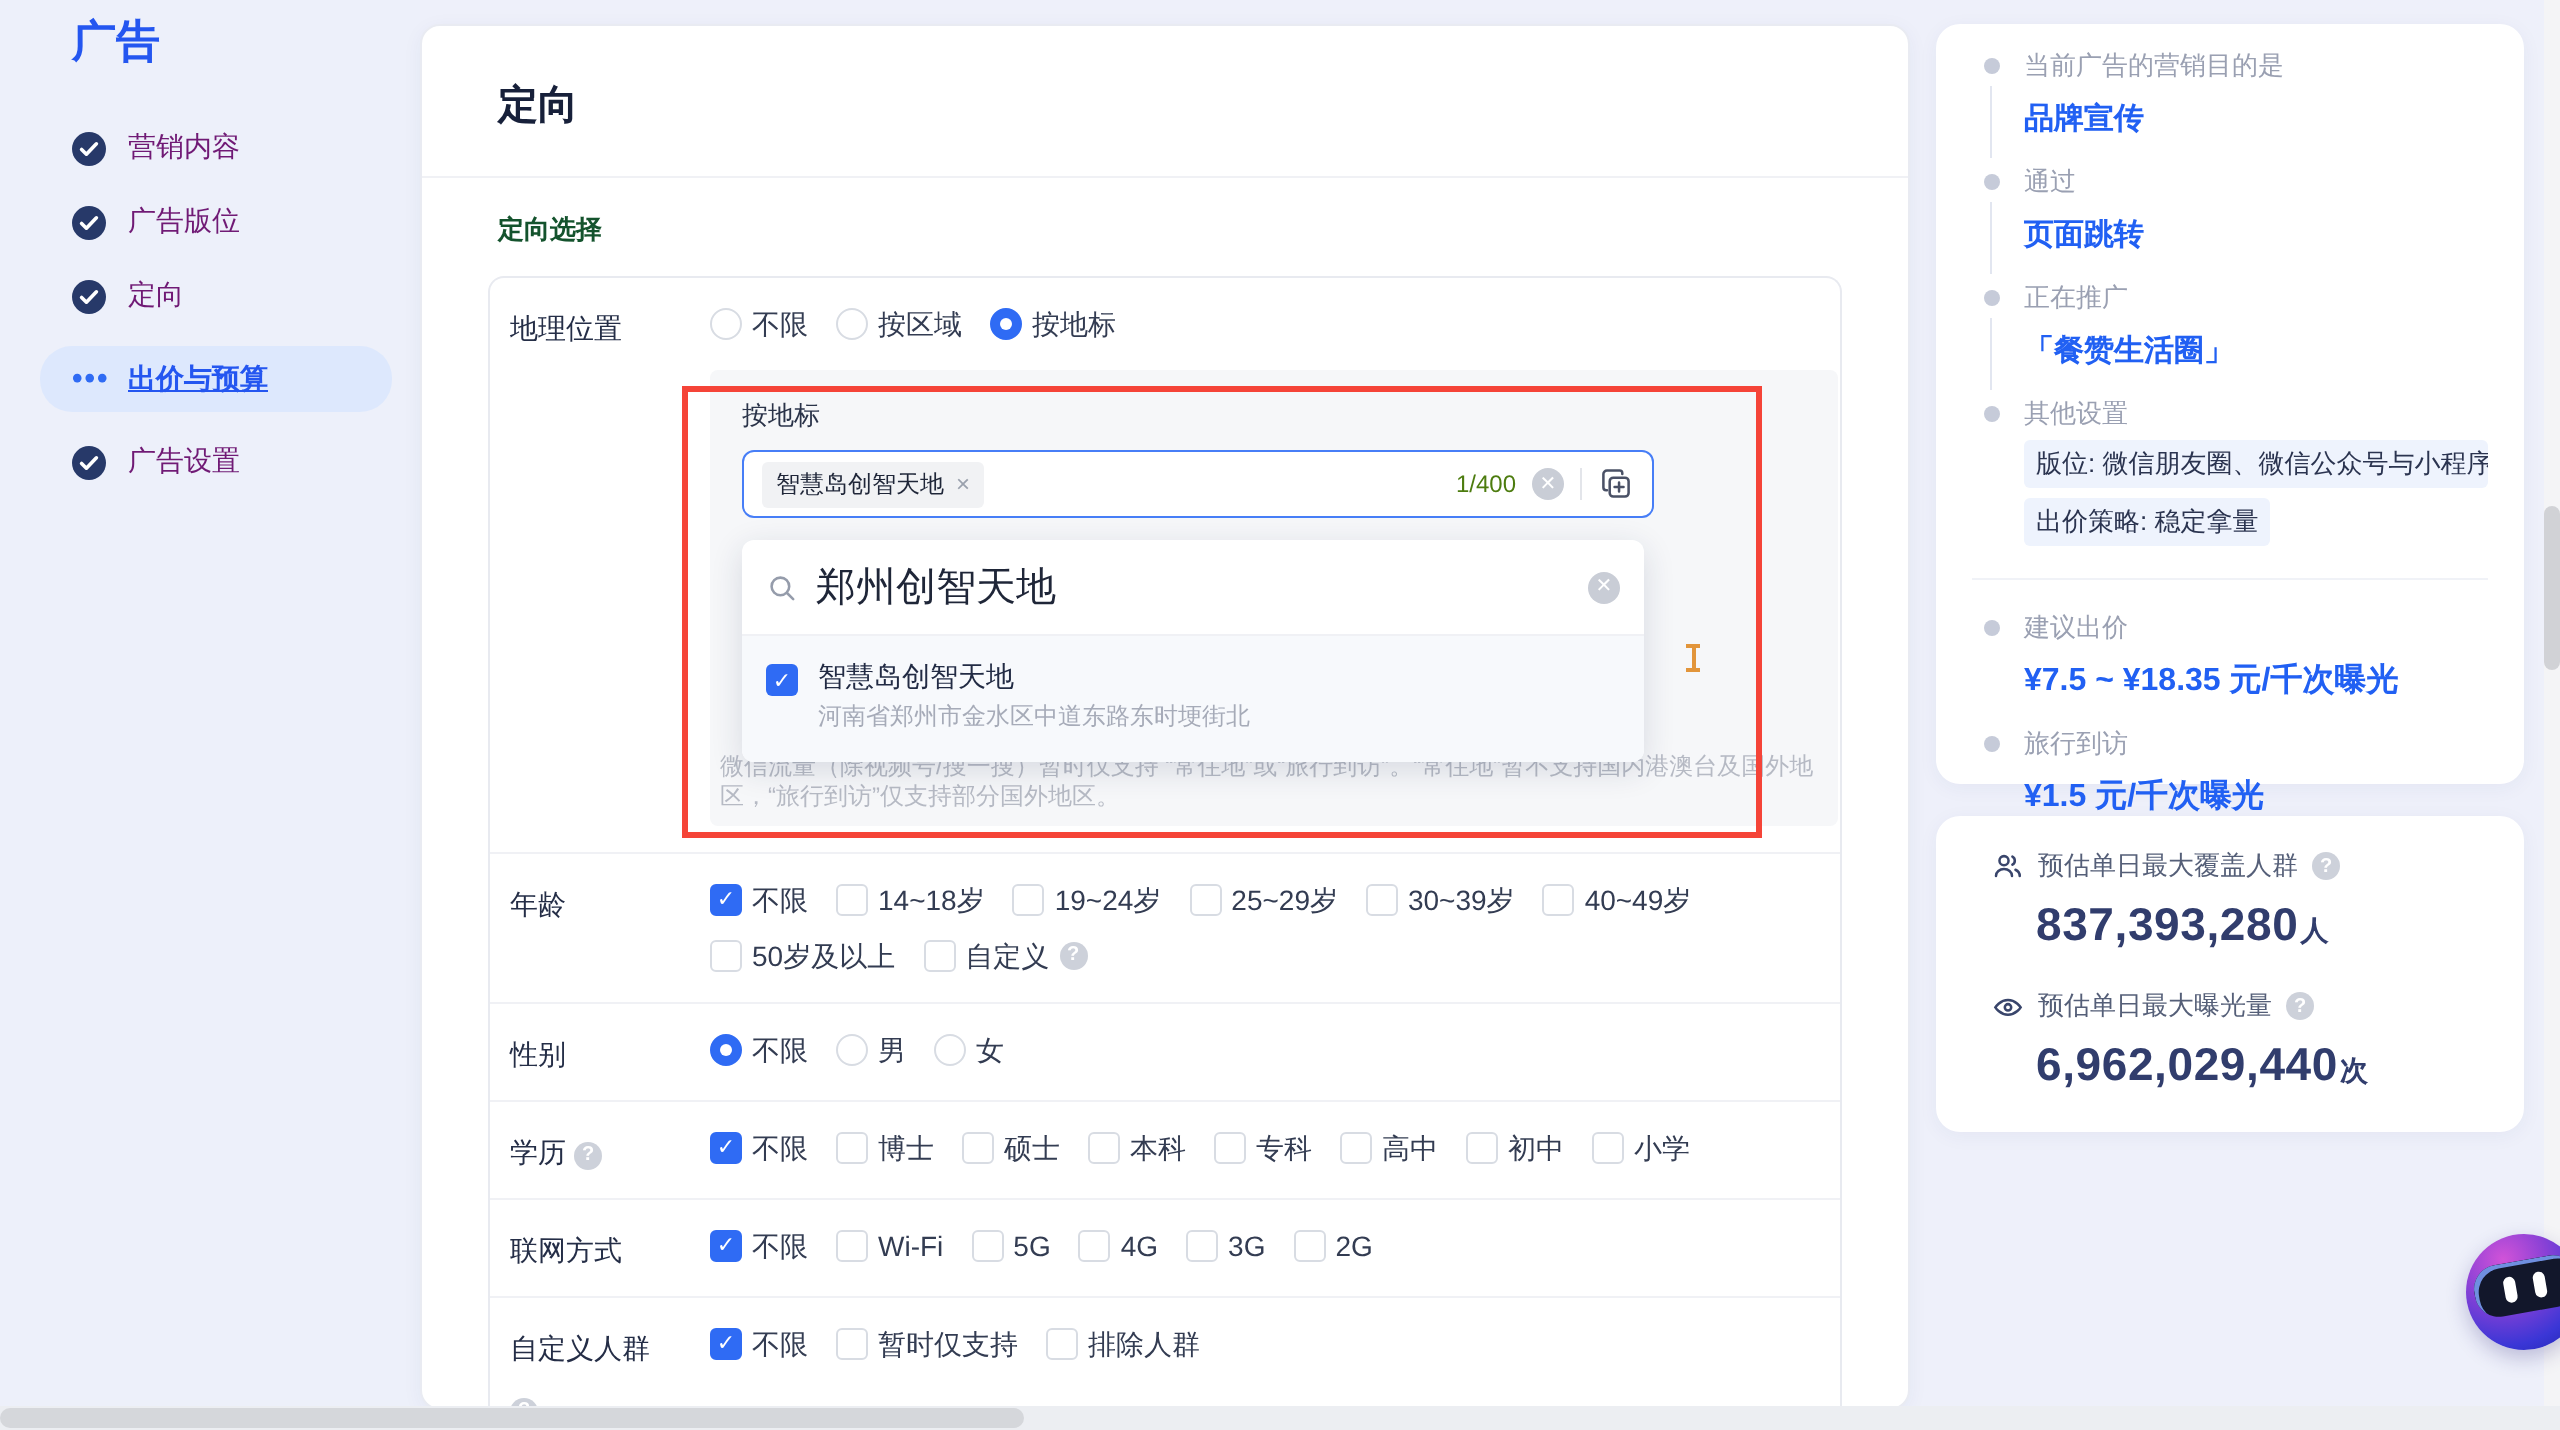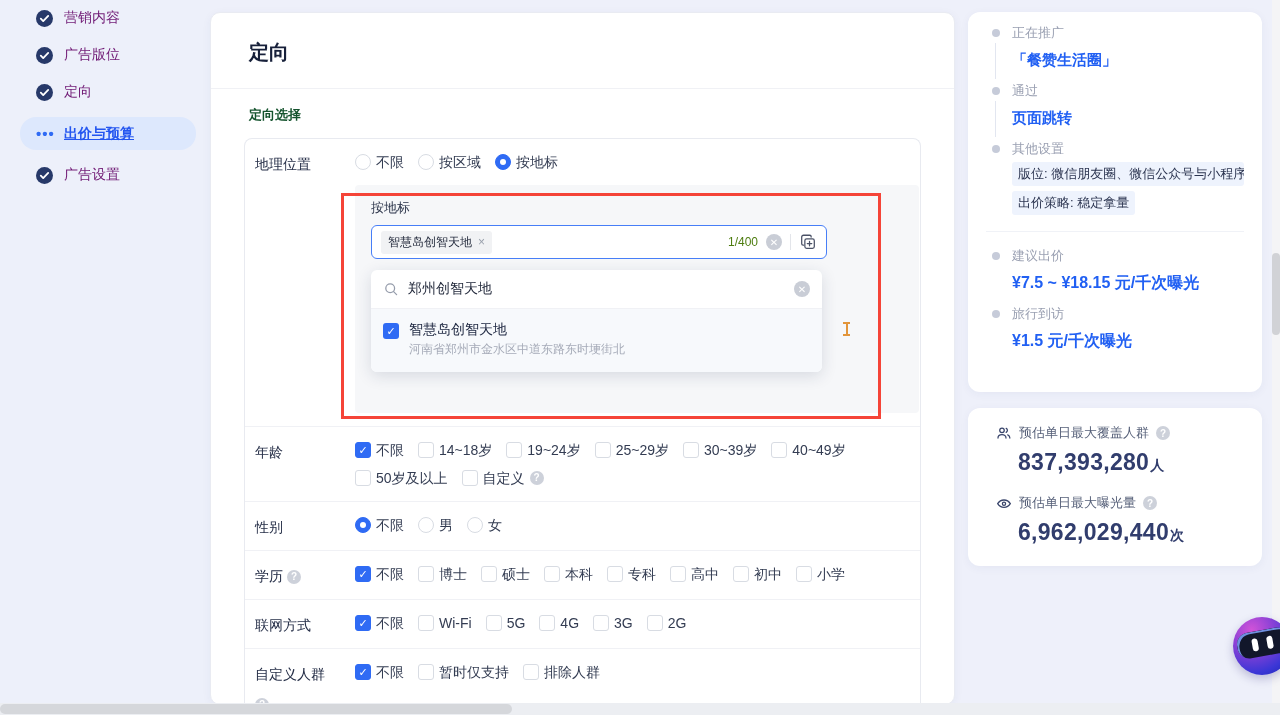--- a/index.html
+++ b/index.html
@@ -49,21 +49,21 @@
   .tag-input { width:456px; height:34px; background:#fff; border:1.5px solid #477ef7; border-radius:6px; display:flex; align-items:center; padding:0 9px; gap:8px; }
   .tag { background:#f1f2f4; border-radius:3px; font-size:12px; color:#1f2638; padding:3px 7px; display:inline-flex; align-items:center; gap:6px; }
   .tag .tag-x { color:#9aa1ad; font-size:12px; cursor:pointer; }
   .ti-spacer { flex:1; }
   .counter { font-size:12px; color:#4d7c0f; }
   .clear-circle { width:16px; height:16px; border-radius:50%; background:#c9cdd6; color:#fff; font-size:10px; font-weight:bold; display:inline-flex; align-items:center; justify-content:center; cursor:pointer; flex:0 0 16px; }
   .ti-sep { width:1px; height:16px; background:#e3e5ea; }
   .batch-icon { display:inline-flex; cursor:pointer; }
   .dropdown { position:absolute; left:16px; top:85px; width:451px; background:#fff; border-radius:6px; box-shadow:0 4px 16px rgba(25,40,80,.14); z-index:3; }
   .search-row { display:flex; align-items:center; gap:9px; padding:10px 12px; border-bottom:1px solid #f0f1f5; }
-  .search-text { flex:1; font-size:14px; color:#1f2638; }
+  .search-text { flex:1; font-size:20px; color:#1f2638; }
   .result-row { display:flex; gap:10px; padding:11px 12px 14px 12px; background:#f7f9fc; border-radius:0 0 6px 6px; cursor:pointer; }
   .result-row .ctrl2 { width:16px; height:16px; margin-top:3px; background:#2f6bf4; border-radius:3px; display:inline-flex; align-items:center; justify-content:center; flex:0 0 16px; }
   .result-row .ctrl2::after { content:"✓"; color:#fff; font-size:11px; font-weight:bold; }
   .res-title { font-size:14px; color:#222b44; line-height:18px; }
   .res-addr { font-size:12px; color:#a6abb8; margin-top:3px; }
   .panel-note { position:absolute; left:5px; right:10px; top:191px; font-size:12px; color:#b6bac4; line-height:15px; }
 
   
   .red-box { position:absolute; left:341px; top:193px; width:540px; height:226px; border:3px solid #f54438; z-index:6; pointer-events:none; }
   .orange-caret { position:absolute; left:843px; top:322px; width:7px; height:14px; z-index:4;
@@ -99,20 +99,21 @@
   .v-thumb { position:absolute; right:0; top:253px; width:8px; height:82px; background:#d1d2d6; border-radius:4px; }
   .h-track { position:absolute; left:0; bottom:0; width:1280px; height:12px; background:#eceef2; }
   .h-thumb { position:absolute; left:0; bottom:1px; width:512px; height:10px; background:#d5d7db; border-radius:5px; }
 
   svg { display:block; }
 </style>
 </head>
 <body>
 
 <div class="sidebar">
+  <div class="sidebar-title">广告</div>
   <div>
       <div class="side-item done">
     <span class="icon-check">
       <svg width="17" height="17" viewBox="0 0 17 17">
             <circle cx="8.5" cy="8.5" r="8.5" fill="#273969"></circle>
             <path d="M4.8 8.7l2.4 2.4 5-5.2" stroke="#fff" stroke-width="1.8" fill="none" stroke-linecap="round" stroke-linejoin="round"></path>
           </svg>
     </span>
 
     <span class="side-label">营销内容</span>
@@ -217,20 +218,21 @@
             </div>
             <div class="result-row">
               <span class="ctrl2"></span>
               <span>
                 <div class="res-title">智慧岛创智天地</div>
                 <div class="res-addr">河南省郑州市金水区中道东路东时埂街北</div>
               </span>
             </div>
           </div>
 
+          <div class="panel-note">微信流量（除视频号/搜一搜）暂时仅支持 “常住地”或“旅行到访”。“常住地”暂不支持国内港澳台及国外地区，“旅行到访”仅支持部分国外地区。</div>
         </div>
       </div>
     </div>
 
     <div class="frow">
       <div class="frow-label">年龄</div>
       <div class="frow-content">
           <div class="opts type-checkbox">
             <span class="opt checked">
     <span class="ctrl"></span>
@@ -415,39 +417,44 @@
 
   </div>
 </div>
 
 <div class="red-box"></div>
 <div class="orange-caret"></div>
 
 <div class="rcard1">
   <div class="tl-item has-line">
     <span class="bullet"></span>
-    <div class="tl-label">正在推广</div>
-    <div class="tl-value">「餐赞生活圈」</div>
+    <div class="tl-label">当前广告的营销目的是</div>
+    <div class="tl-value">品牌宣传</div>
   </div>
   <div class="tl-item has-line">
     <span class="bullet"></span>
     <div class="tl-label">通过</div>
     <div class="tl-value">页面跳转</div>
+  </div>
+  <div class="tl-item has-line">
+    <span class="bullet"></span>
+    <div class="tl-label">正在推广</div>
+    <div class="tl-value">「餐赞生活圈」</div>
   </div>
   <div class="tl-item">
     <span class="bullet"></span>
     <div class="tl-label">其他设置</div>
     <div class="setting">版位: 微信朋友圈、微信公众号与小程序...</div>
     <div class="setting">出价策略: 稳定拿量</div>
   </div>
   <div class="rdivider"></div>
   <div class="tl-item">
     <span class="bullet"></span>
     <div class="tl-label">建议出价</div>
-    <div class="tl-value bid-value">¥7.5 ~ ¥18.15 元/千次曝光</div>
+    <div class="tl-value bid-value">¥7.5 ~ ¥18.35 元/千次曝光</div>
   </div>
   <div class="tl-item">
     <span class="bullet"></span>
     <div class="tl-label">旅行到访</div>
     <div class="tl-value bid-value">¥1.5 元/千次曝光</div>
   </div>
 </div>
 
 <div class="rcard2">
   <div class="est-row">

